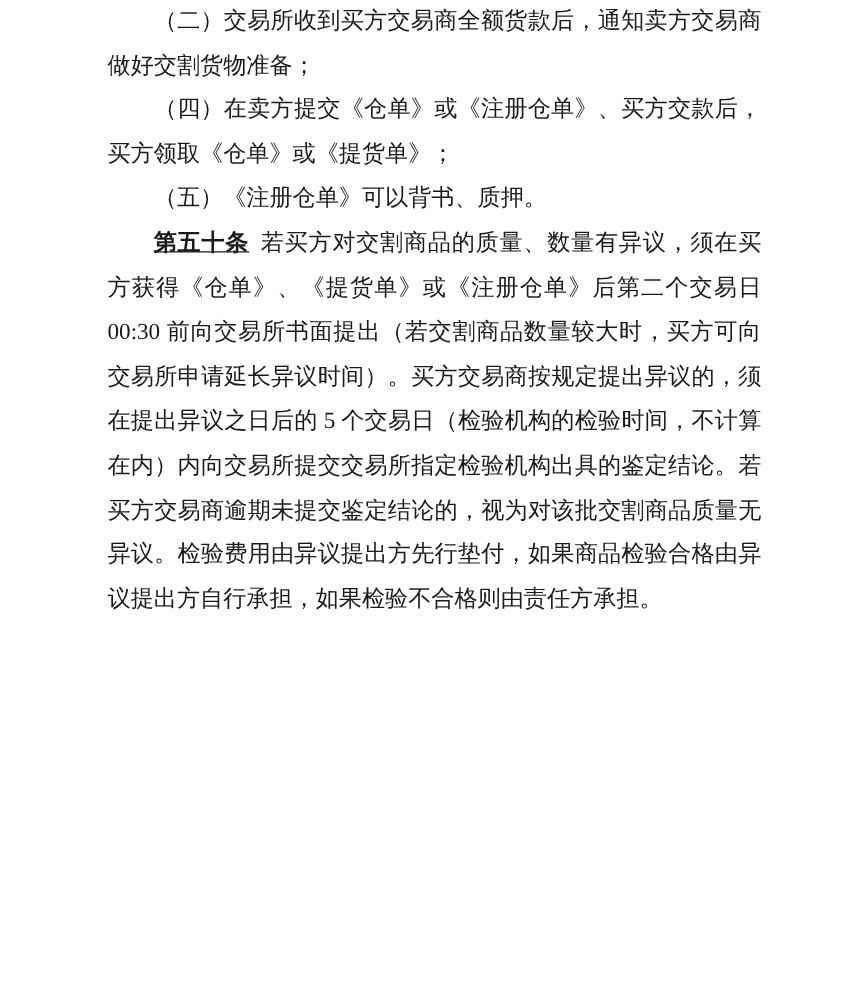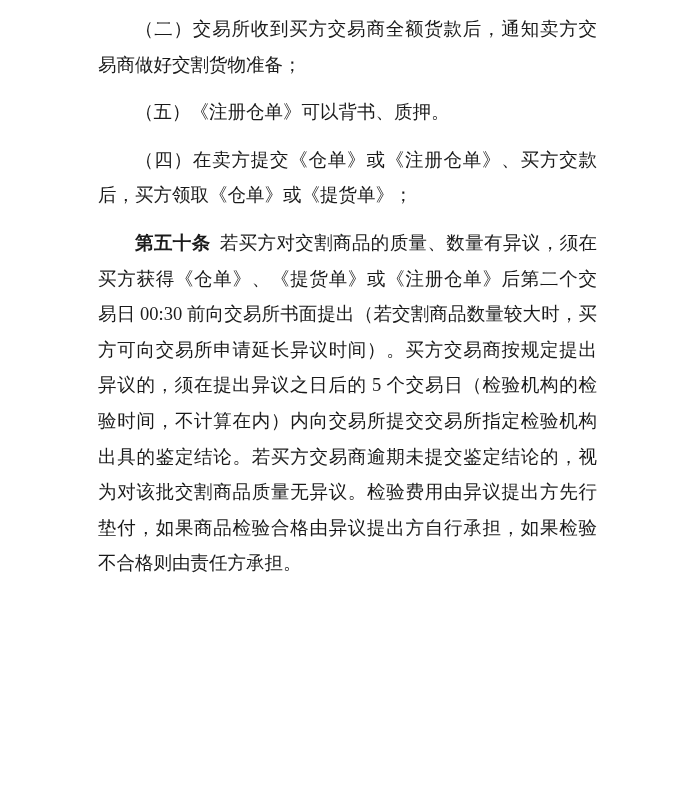--- a/index.html
+++ b/index.html
@@ -13,45 +13,46 @@
     overflow: hidden;
   }
   .page {
     box-sizing: border-box;
     width: 692px;
     height: 785px;
     padding: 0 83px 0 86px;
     background: #ffffff;
   }
   .para {
-    margin: 12px;
+    margin: 0;
     padding: 0;
     font-family: "Liberation Serif", "DejaVu Serif", serif;
     font-size: 18.5px;
     line-height: 35.6px;
     color: #1a1a1a;
     text-align: justify;
     text-align-last: left;
     text-indent: 2em;
     word-break: normal;
   }
   .article-no {
     font-weight: bold;
     margin-right: 0.5em;
+    text-decoration: underline;
   }
 </style>
 </head>
 <body>
 
 <div class="page">
 
   <p class="para">（二）交易所收到买方交易商全额货款后，通知卖方交易商做好交割货物准备；</p>
 
 
+  <p class="para">（四）在卖方提交《仓单》或《注册仓单》、买方交款后，买方领取《仓单》或《提货单》；</p>
+
   <p class="para">（五）《注册仓单》可以背书、质押。</p>
-
-  <p class="para">（四）在卖方提交《仓单》或《注册仓单》、买方交款后，买方领取《仓单》或《提货单》；</p>
 
   <p class="para">
     <span class="article-no">第五十条</span><span>若买方对交割商品的质量、数量有异议，须在买方获得《仓单》、《提货单》或《注册仓单》后第二个交易日 00:30 前向交易所书面提出（若交割商品数量较大时，买方可向交易所申请延长异议时间）。买方交易商按规定提出异议的，须在提出异议之日后的 5 个交易日（检验机构的检验时间，不计算在内）内向交易所提交交易所指定检验机构出具的鉴定结论。若买方交易商逾期未提交鉴定结论的，视为对该批交割商品质量无异议。检验费用由异议提出方先行垫付，如果商品检验合格由异议提出方自行承担，如果检验不合格则由责任方承担。</span>
   </p>
 
 </div>
 
 </body></html>

